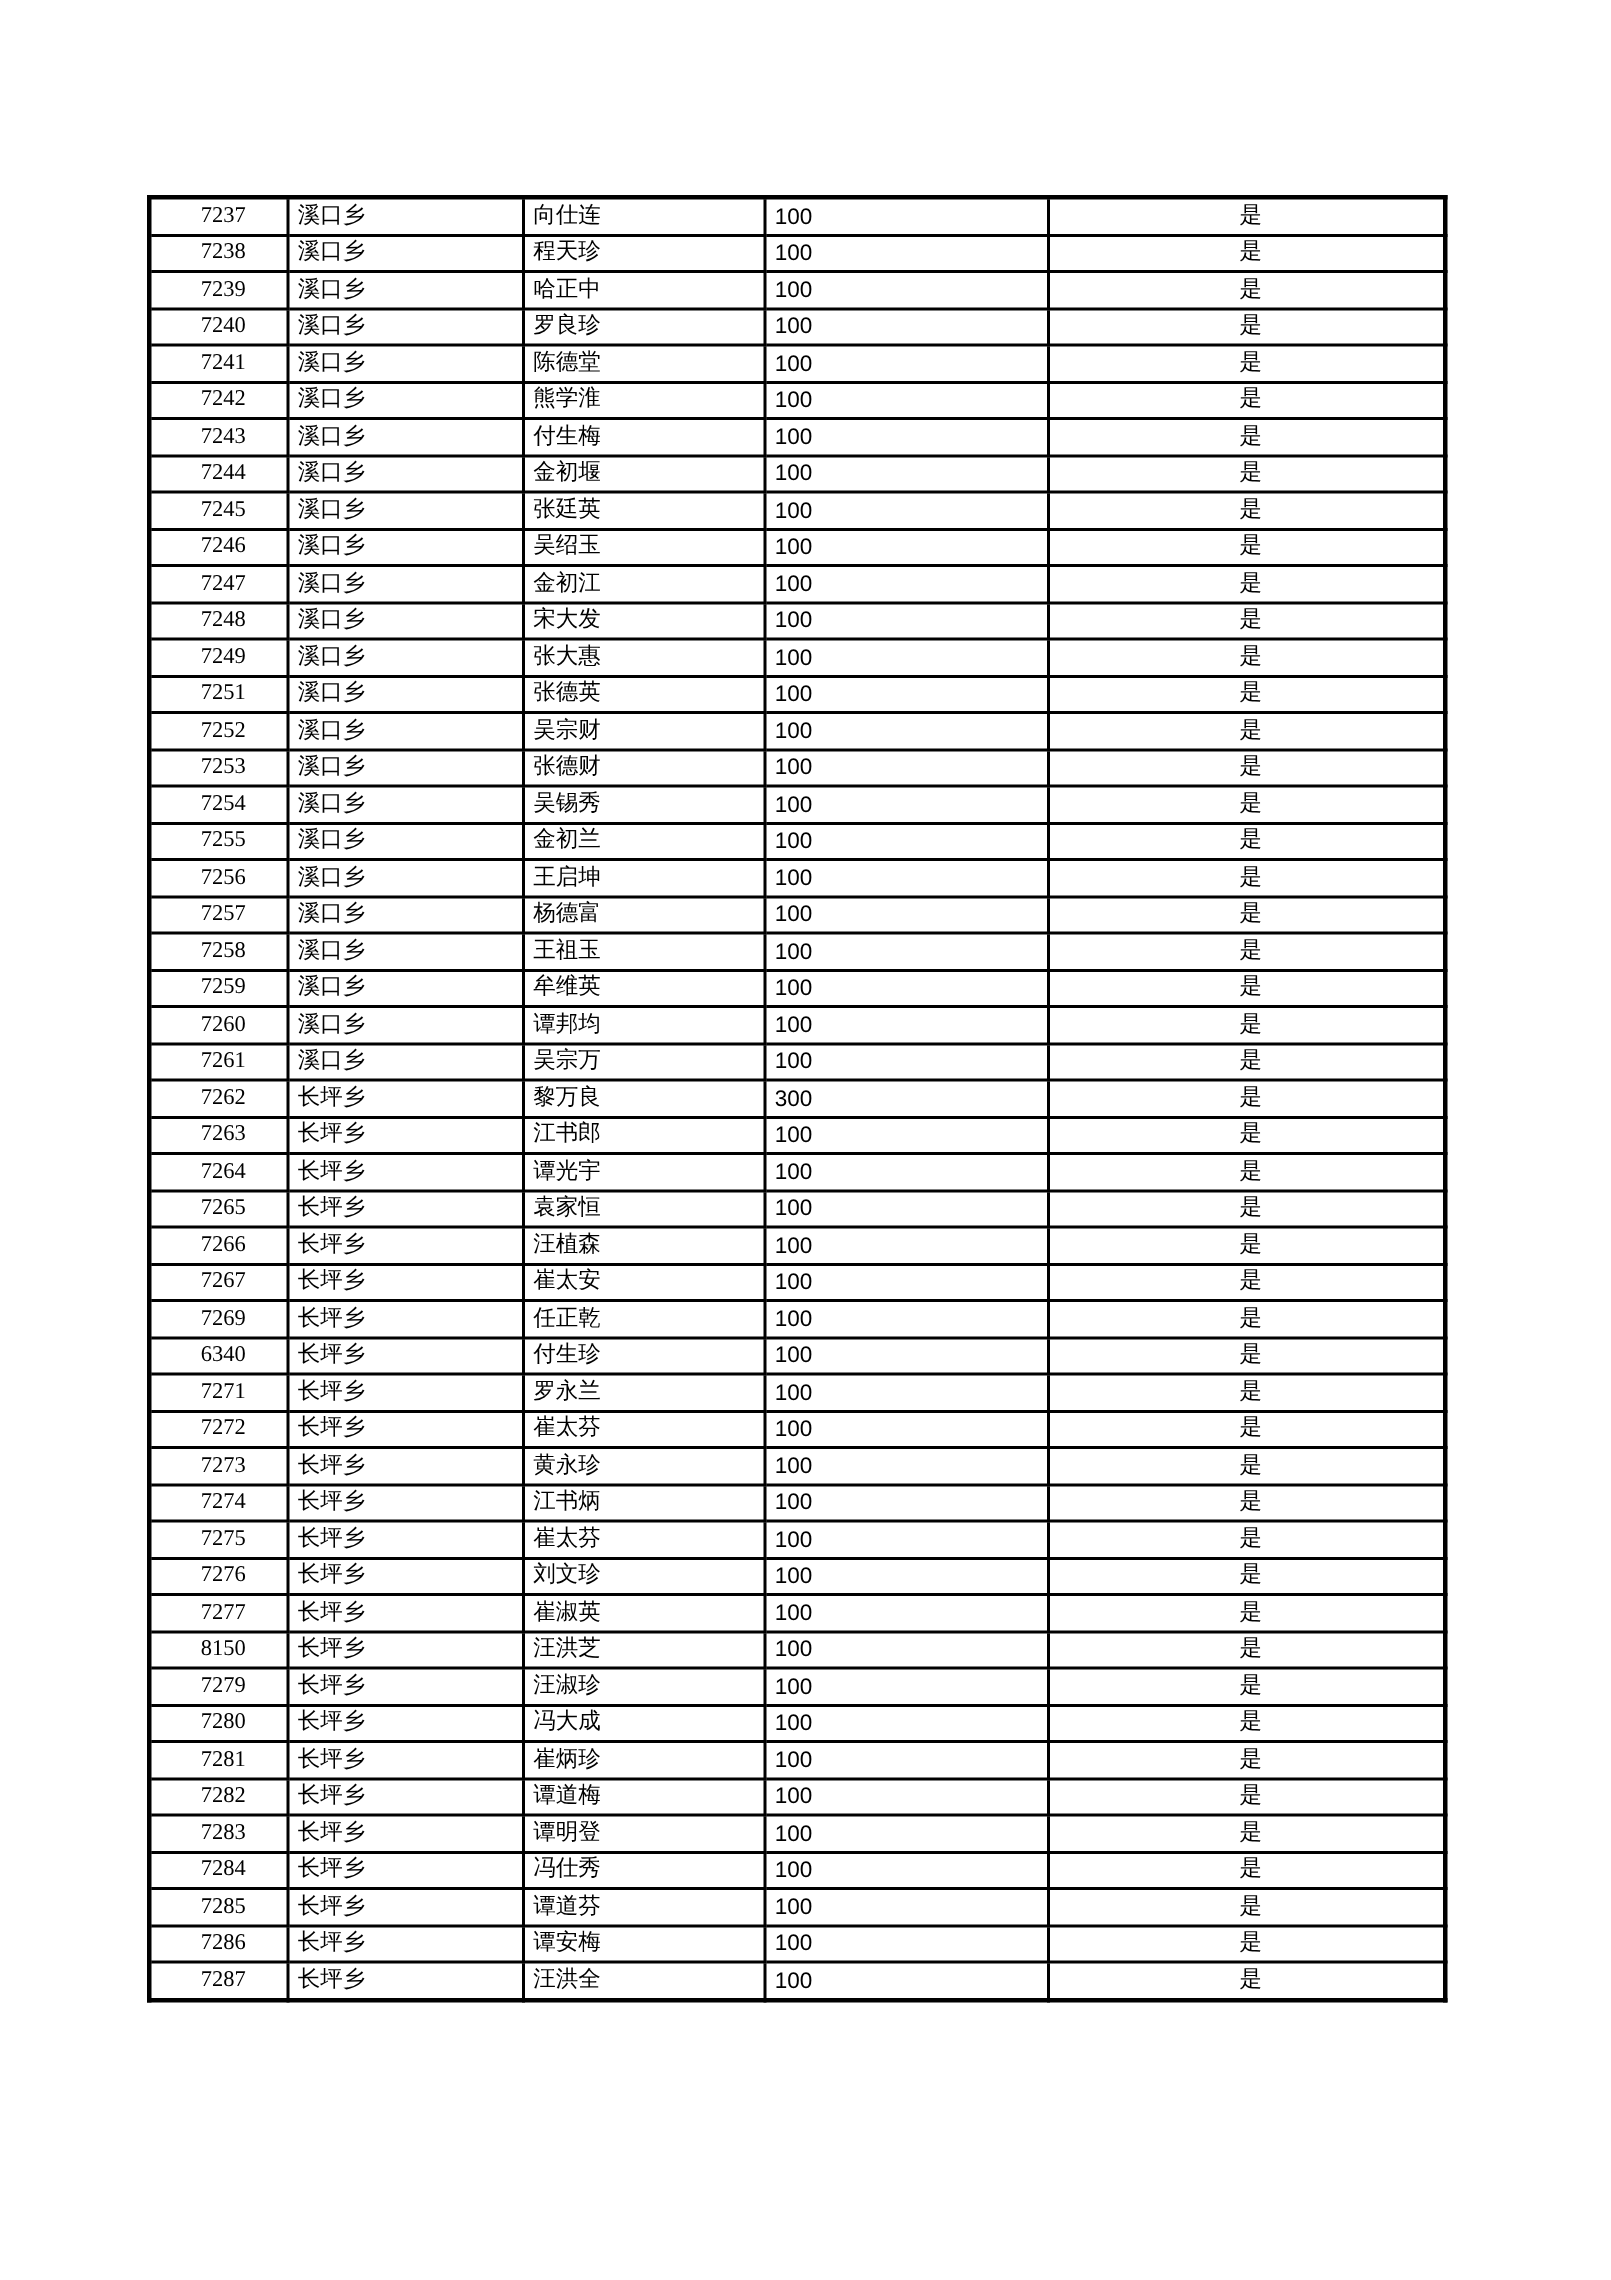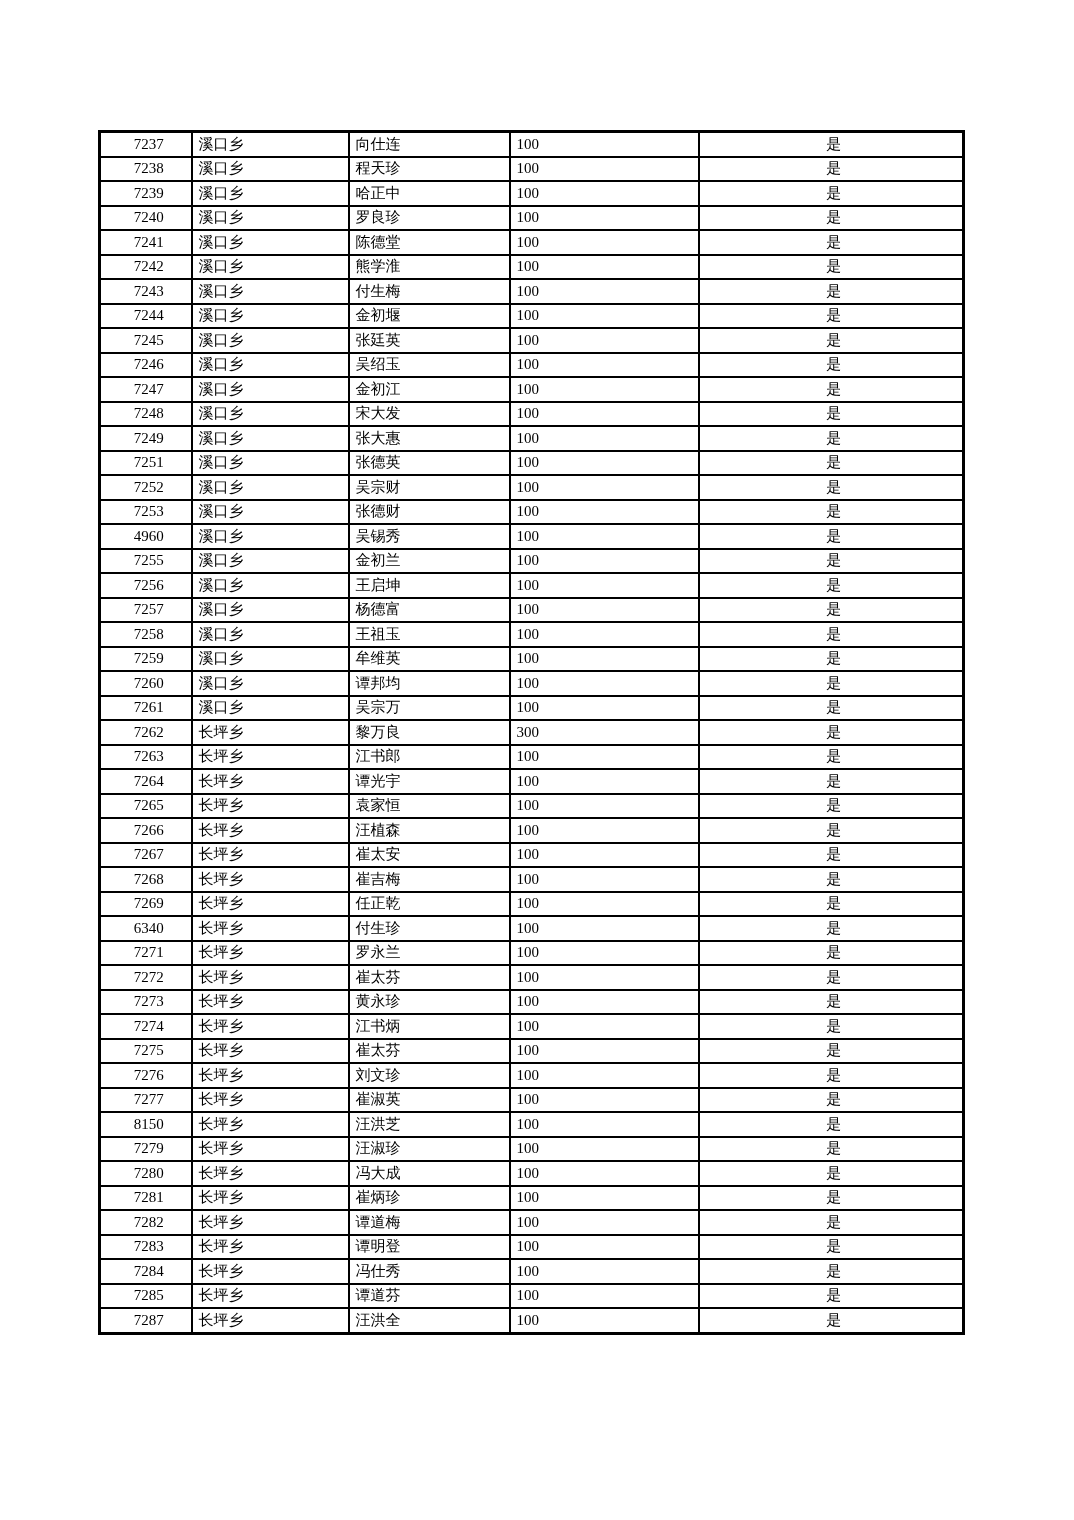--- a/index.html
+++ b/index.html
@@ -40,21 +40,21 @@
     font-family: "Liberation Serif", serif;
     font-size: 17px;
   }
   td.cell-township,
   td.cell-name {
     text-align: left;
     font-family: "Liberation Serif", serif;
   }
   td.cell-amount {
     text-align: left;
-    font-family: Liberation Serif, serif;
+    font-family: Liberation Sans, sans-serif;
   }
   td.cell-confirmed {
     text-align: center;
     padding: 0;
     font-family: "Liberation Serif", serif;
   }
 </style>
 </head>
 <body>
 
@@ -174,21 +174,21 @@
           <td class="cell-confirmed">是</td>
         </tr>
         <tr>
           <td class="cell-id">7253</td>
           <td class="cell-township">溪口乡</td>
           <td class="cell-name">张德财</td>
           <td class="cell-amount">100</td>
           <td class="cell-confirmed">是</td>
         </tr>
         <tr>
-          <td class="cell-id">4960</td>
+          <td class="cell-id">7254</td>
           <td class="cell-township">溪口乡</td>
           <td class="cell-name">吴锡秀</td>
           <td class="cell-amount">100</td>
           <td class="cell-confirmed">是</td>
         </tr>
         <tr>
           <td class="cell-id">7255</td>
           <td class="cell-township">溪口乡</td>
           <td class="cell-name">金初兰</td>
           <td class="cell-amount">100</td>
@@ -272,27 +272,20 @@
           <td class="cell-confirmed">是</td>
         </tr>
         <tr>
           <td class="cell-id">7267</td>
           <td class="cell-township">长坪乡</td>
           <td class="cell-name">崔太安</td>
           <td class="cell-amount">100</td>
           <td class="cell-confirmed">是</td>
         </tr>
         <tr>
-          <td class="cell-id">7268</td>
-          <td class="cell-township">长坪乡</td>
-          <td class="cell-name">崔吉梅</td>
-          <td class="cell-amount">100</td>
-          <td class="cell-confirmed">是</td>
-        </tr>
-        <tr>
           <td class="cell-id">7269</td>
           <td class="cell-township">长坪乡</td>
           <td class="cell-name">任正乾</td>
           <td class="cell-amount">100</td>
           <td class="cell-confirmed">是</td>
         </tr>
         <tr>
           <td class="cell-id">6340</td>
           <td class="cell-township">长坪乡</td>
           <td class="cell-name">付生珍</td>
@@ -394,20 +387,27 @@
           <td class="cell-id">7284</td>
           <td class="cell-township">长坪乡</td>
           <td class="cell-name">冯仕秀</td>
           <td class="cell-amount">100</td>
           <td class="cell-confirmed">是</td>
         </tr>
         <tr>
           <td class="cell-id">7285</td>
           <td class="cell-township">长坪乡</td>
           <td class="cell-name">谭道芬</td>
+          <td class="cell-amount">100</td>
+          <td class="cell-confirmed">是</td>
+        </tr>
+        <tr>
+          <td class="cell-id">7286</td>
+          <td class="cell-township">长坪乡</td>
+          <td class="cell-name">谭安梅</td>
           <td class="cell-amount">100</td>
           <td class="cell-confirmed">是</td>
         </tr>
         <tr>
           <td class="cell-id">7287</td>
           <td class="cell-township">长坪乡</td>
           <td class="cell-name">汪洪全</td>
           <td class="cell-amount">100</td>
           <td class="cell-confirmed">是</td>
         </tr>

